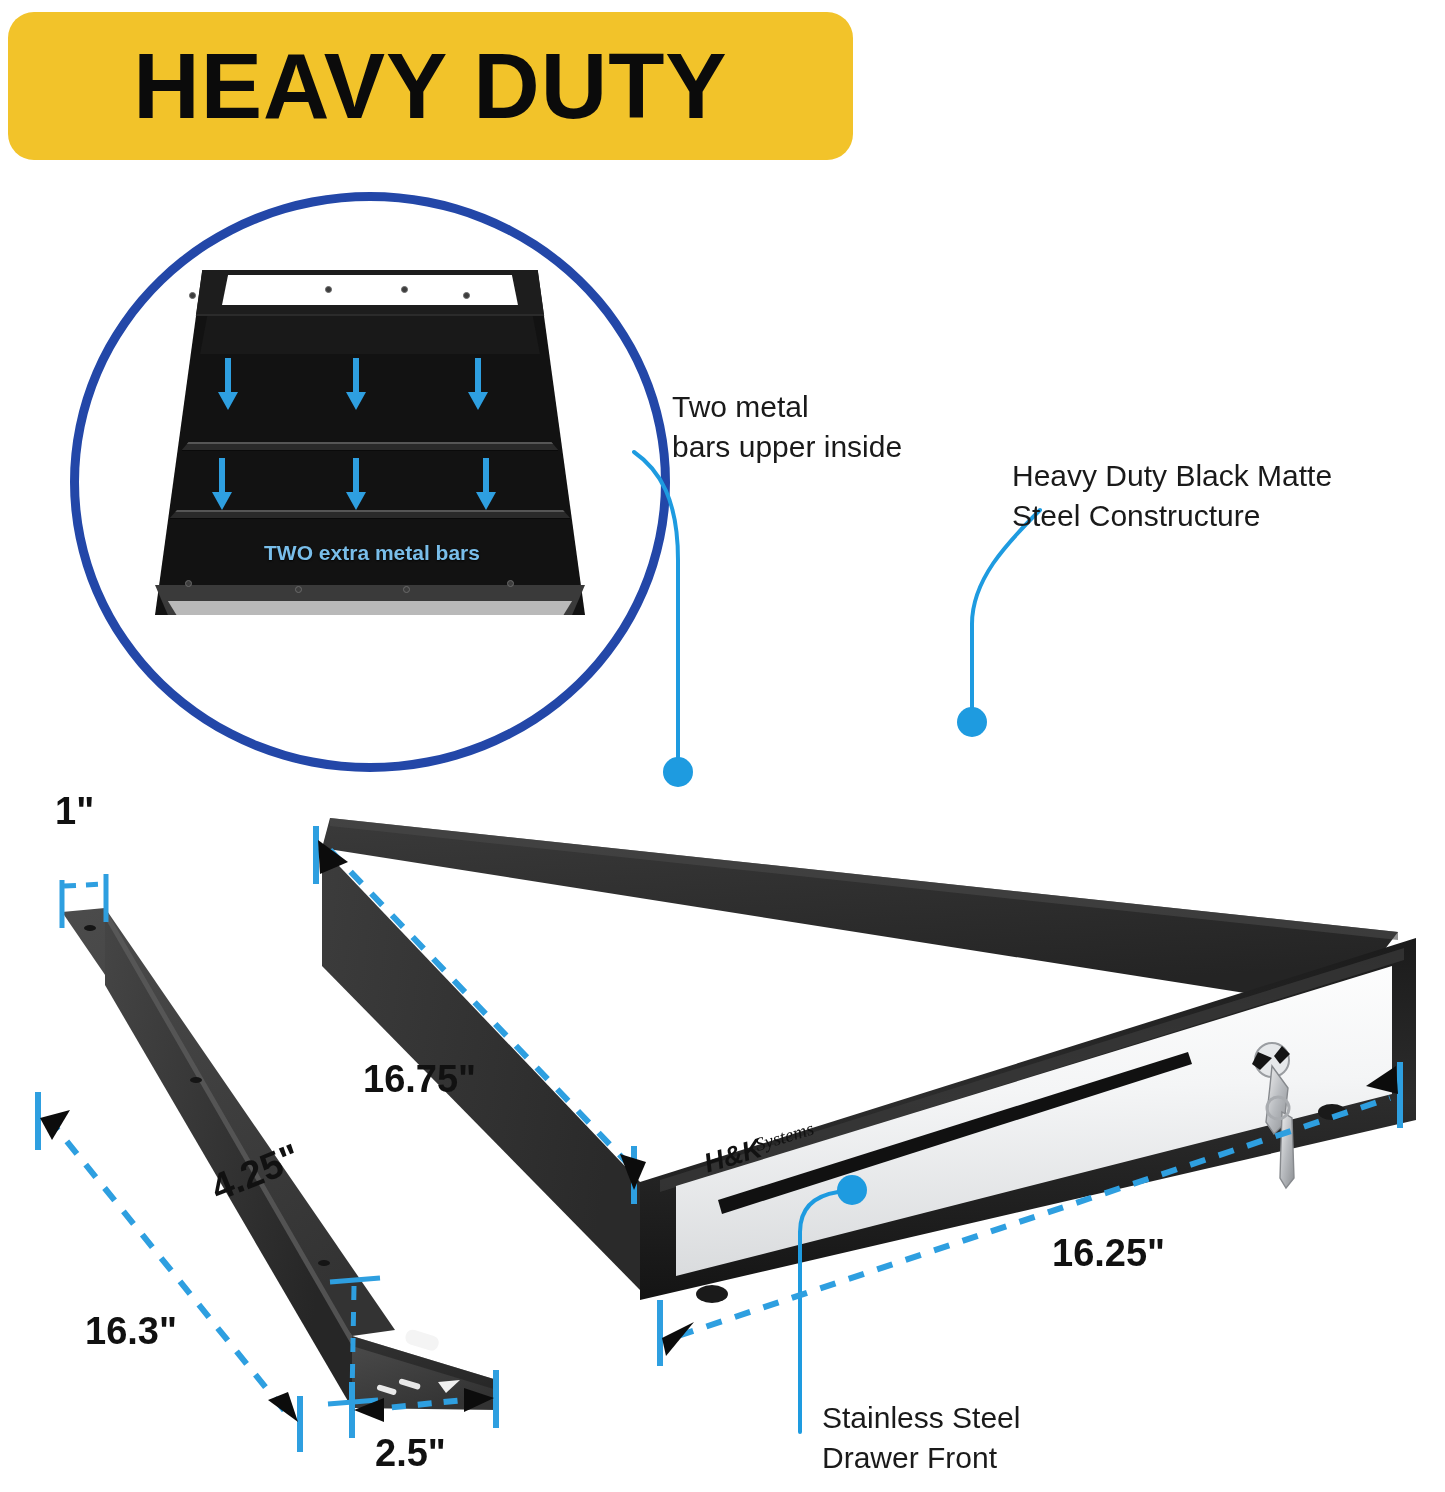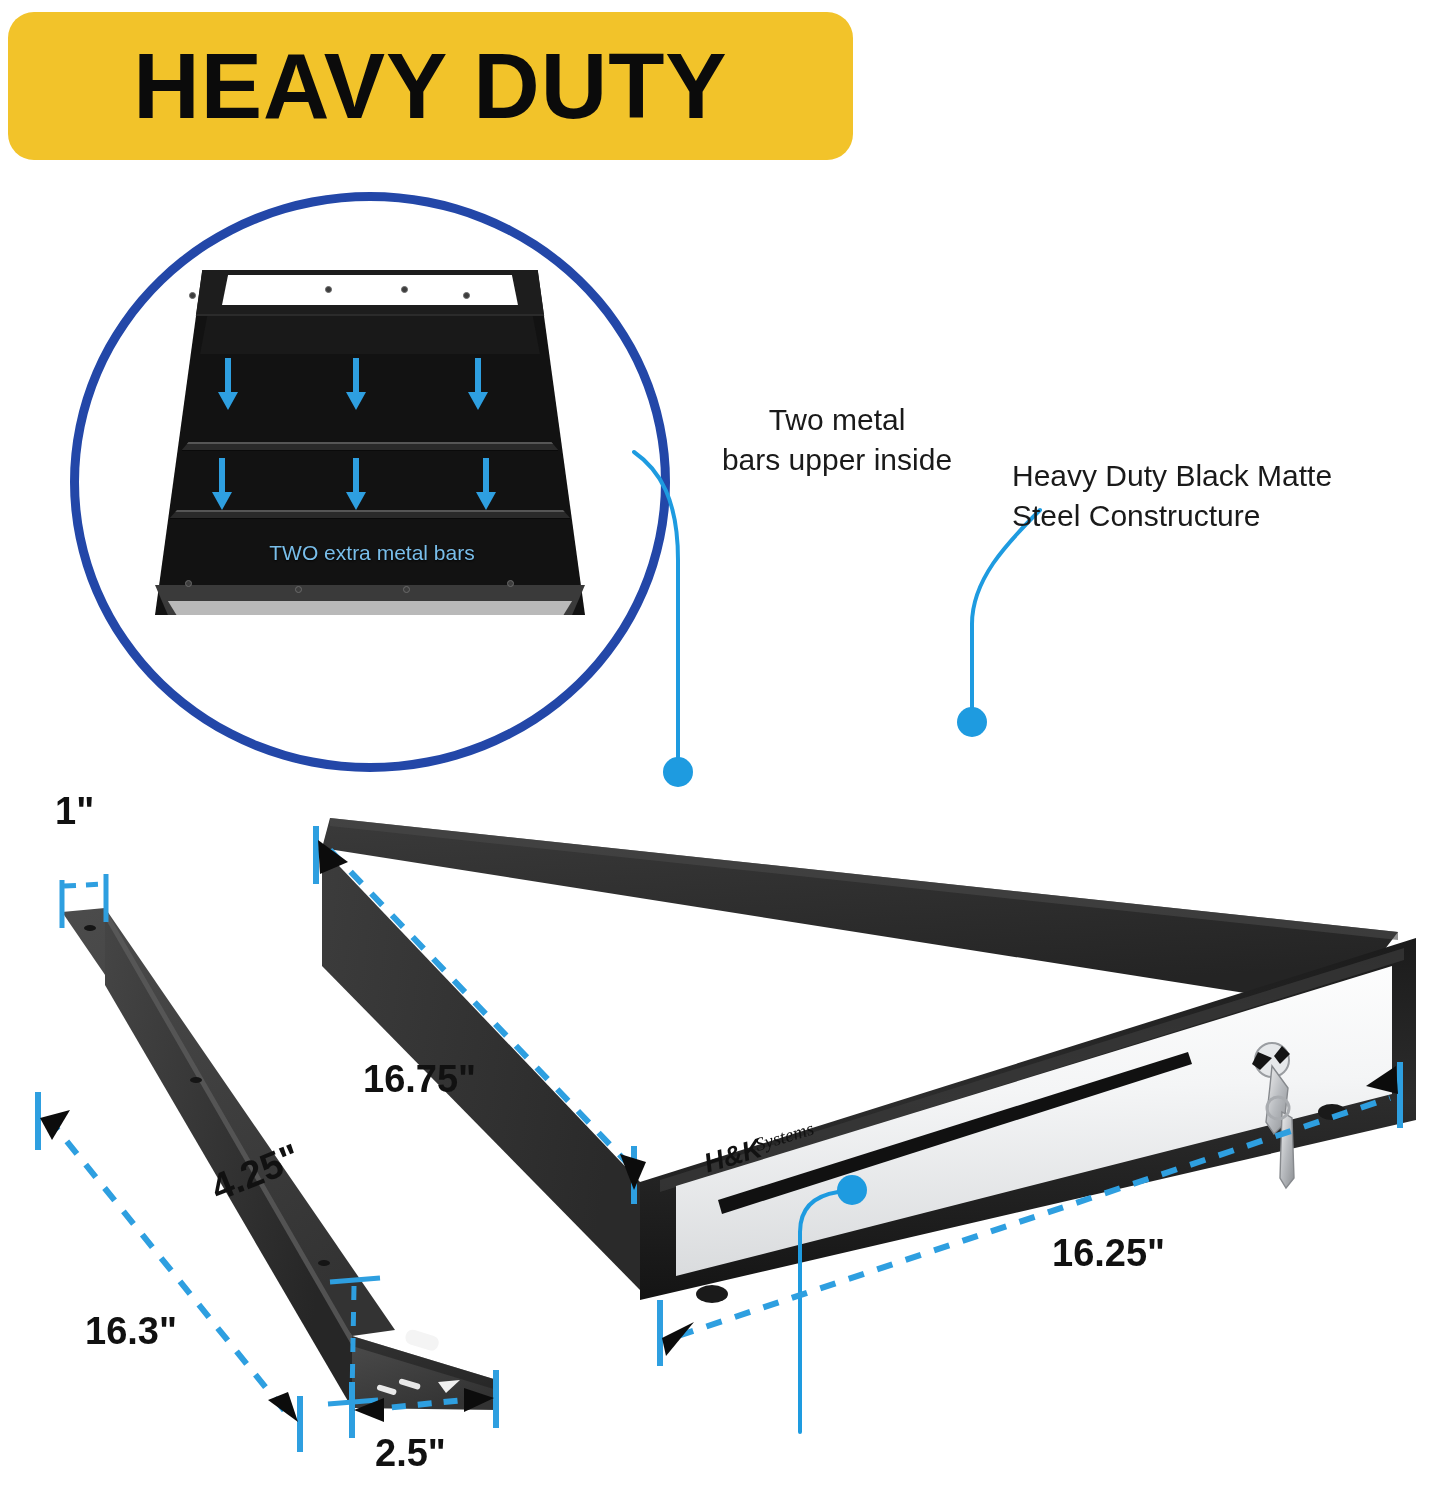--- a/index.html
+++ b/index.html
@@ -77,33 +77,33 @@
             clip-path: polygon(2% 0%, 98% 0%, 100% 100%, 0% 100%); }
   .bar.b2 { left:14px; top:240px; width:402px;
             clip-path: polygon(2% 0%, 98% 0%, 100% 100%, 0% 100%); }
   .screw { position:absolute; width:7px; height:7px; border-radius:50%;
            background:#3d3d3d; border:1px solid #6a6a6a; }
 
   .arrow-dn { position:absolute; width:26px; height:52px; }
   .inset-caption {
     position:absolute; left:22px; top:270px; width:390px;
     text-align:center; color:#79BEEA;
-    font-size:21px; font-weight:normal; line-height:1.22;
+    font-size:21px; font-weight:bold; line-height:1.22;
     font-family:"Liberation Sans", sans-serif;
     text-shadow:0 1px 2px rgba(0,0,0,.8);
   }
 
   
   .callout {
     position:absolute;
     font-size:30px; line-height:1.32; color:#1a1a1a;
     font-family:"Liberation Sans", sans-serif;
     font-weight:400; white-space:pre-line;
   }
-  .callout.c-bars   { left:672px; top:400px;  width:330px;text-align:center; }
+  .callout.c-bars   { left:672px; top:387px;  width:330px; }
   .callout.c-steel  { left:1012px; top:456px; width:400px; }
   .callout.c-front  { left:822px; top:1398px; width:330px; }
 
   
   .dim {
     position:absolute; font-weight:bold; color:#111;
     font-family:"Liberation Sans", sans-serif;
     white-space:nowrap;
   }
   .dim.d-1      { left:55px;  top:790px;  font-size:38px; }
@@ -318,20 +318,22 @@
       <polygon points="298,1422 268,1400 288,1392"></polygon>
       <polygon points="354,1410 384,1398 384,1422"></polygon>
       <polygon points="494,1398 464,1388 464,1412"></polygon>
     </g>
   </svg>
 
   <div class="callout c-bars">Two metal
 bars upper inside</div>
   <div class="callout c-steel">Heavy Duty Black Matte
 Steel Constructure</div>
+  <div class="callout c-front">Stainless Steel
+Drawer Front</div>
 
   <div class="dim d-1">1"</div>
   <div class="dim d-1675">16.75"</div>
   <div class="dim d-425">4.25"</div>
   <div class="dim d-163">16.3"</div>
   <div class="dim d-25">2.5"</div>
   <div class="dim d-1625">16.25"</div>
 
 </div>
 

